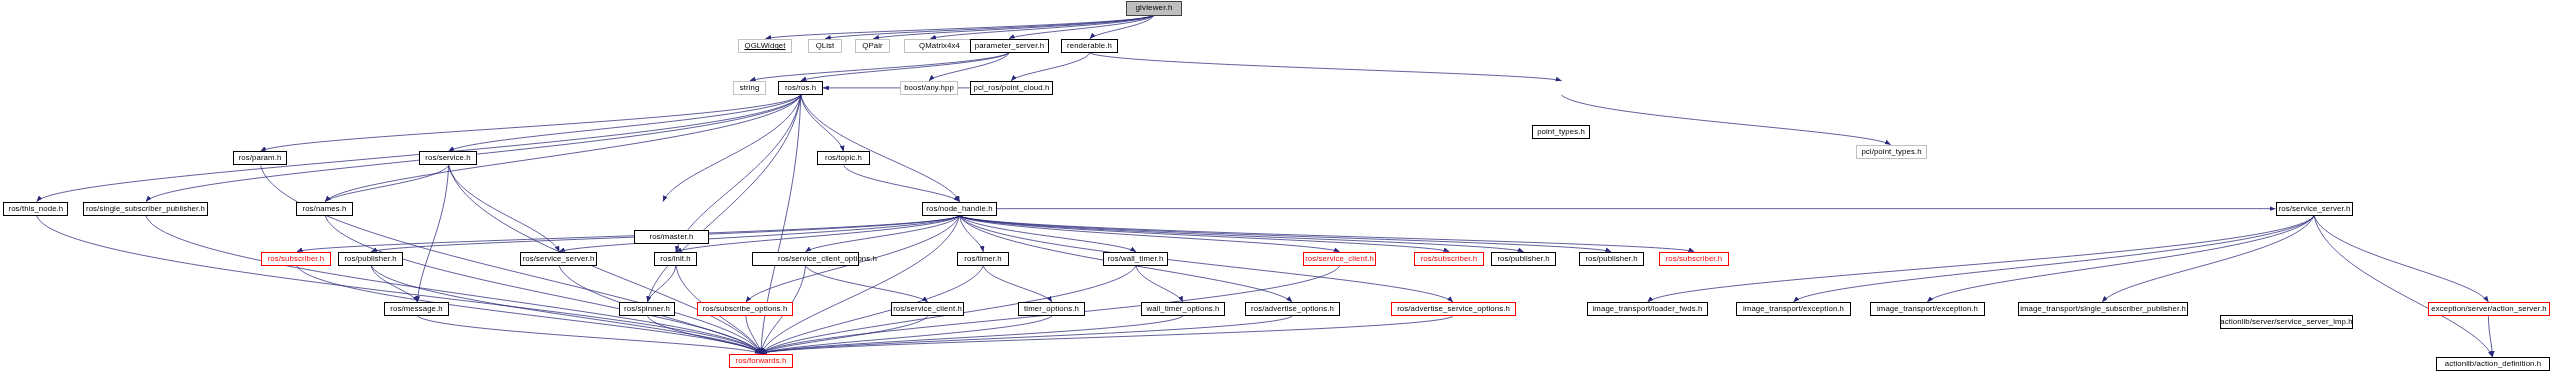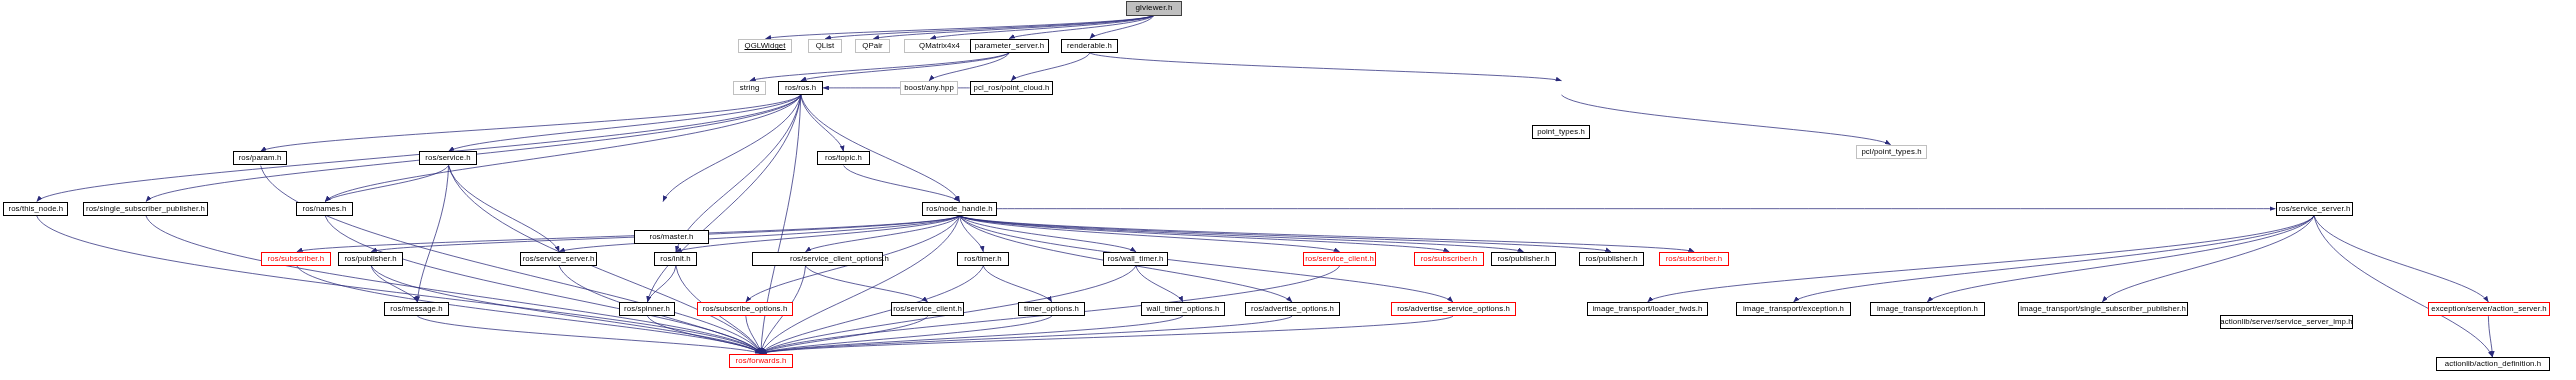--- a/index.html
+++ b/index.html
@@ -136,21 +136,21 @@
       <div class="node " style="left: 3.4px; top: 202px; width: 65px;">ros/this_node.h</div>
       <div class="node " style="left: 83px; top: 202px; width: 125px;">ros/single_subscriber_publisher.h</div>
       <div class="node " style="left: 296px; top: 202px; width: 57px;">ros/names.h</div>
       <div class="node " style="left: 634px; top: 202px; width: 75px; margin-top: 28px;">ros/master.h</div>
       <div class="node " style="left: 922px; top: 202px; width: 75px;">ros/node_handle.h</div>
       <div class="node " style="left: 2276px; top: 202px; width: 77px;">ros/service_server.h</div>
       <div class="node red redtext" style="left: 261px; top: 252px; width: 70px;">ros/subscriber.h</div>
       <div class="node " style="left: 338px; top: 252px; width: 65px;">ros/publisher.h</div>
       <div class="node " style="left: 520px; top: 252px; width: 77px;">ros/service_server.h</div>
       <div class="node " style="left: 654px; top: 252px; width: 43px;">ros/init.h</div>
-      <div class="node " style="left: 752px; top: 252px; width: 131px; padding-left: 48px;">ros/service_client_options.h</div>
+      <div class="node " style="left: 752px; top: 252px; width: 107px; padding-left: 48px;">ros/service_client_options.h</div>
       <div class="node " style="left: 957px; top: 252px; width: 52px;">ros/timer.h</div>
       <div class="node " style="left: 1103px; top: 252px; width: 65px;">ros/wall_timer.h</div>
       <div class="node red redtext" style="left: 1303px; top: 252px; width: 73px;">ros/service_client.h</div>
       <div class="node red redtext" style="left: 1414px; top: 252px; width: 70px;">ros/subscriber.h</div>
       <div class="node " style="left: 1491px; top: 252px; width: 65px;">ros/publisher.h</div>
       <div class="node " style="left: 1579px; top: 252px; width: 65px;">ros/publisher.h</div>
       <div class="node red redtext" style="left: 1659px; top: 252px; width: 70px;">ros/subscriber.h</div>
       <div class="node " style="left: 384px; top: 302px; width: 65px;">ros/message.h</div>
       <div class="node " style="left: 619px; top: 302px; width: 56px;">ros/spinner.h</div>
       <div class="node red" style="left: 697px; top: 302px; width: 96px;">ros/subscribe_options.h</div>

